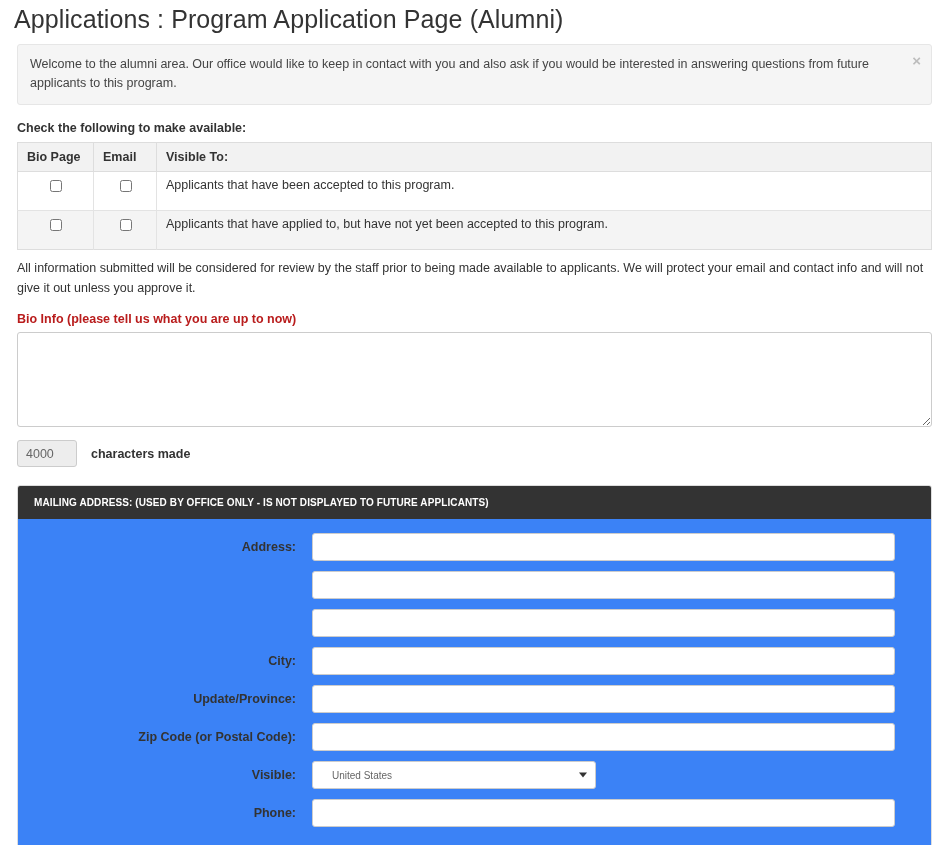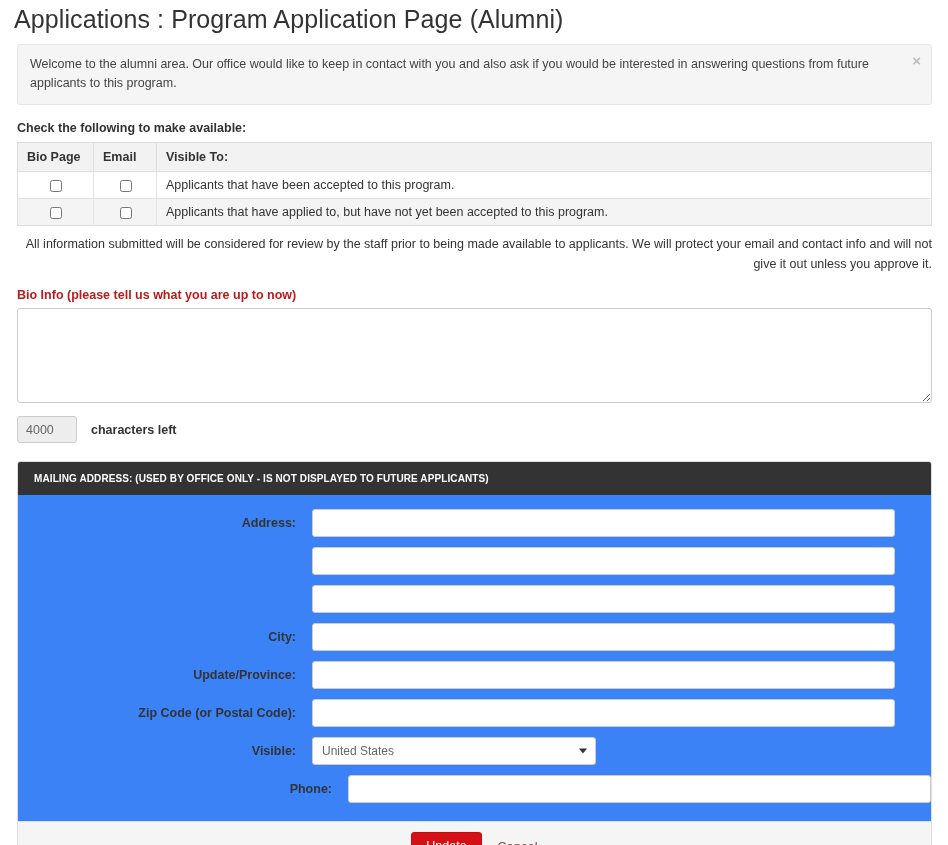--- a/index.html
+++ b/index.html
@@ -83,21 +83,21 @@
     text-align: left;
     font-weight: 700;
     color: #333333;
     padding: 7px 8px 7px 9px;
     border-bottom: 1px solid #dddddd;
     border-right: 1px solid #dddddd;
     white-space: nowrap;
   }
   table.avail thead th:last-child { border-right: none; margin-top: 45px; }
   table.avail tbody td {
-    padding: 6px 8px 6px 9px;
+    padding: 6px 8px 18px 9px;
     border-top: 1px solid #e3e3e3;
     border-right: 1px solid #e3e3e3;
     color: #333333;
     vertical-align: middle;
   }
   table.avail tbody td:last-child { border-right: none; }
   table.avail tbody tr:nth-child(odd) td { background: #ffffff; }
   table.avail tbody tr:nth-child(even) td { background: #f4f4f4; }
   td.cb-cell, th.cb-head-bio, th.cb-head-email {
     text-align: center;
@@ -111,21 +111,20 @@
     height: 12px;
     vertical-align: middle;
   }
 
   
   .info-para {
     margin: 9px 16px 0 17px;
     font-size: 12.5px;
     line-height: 1.55;
     color: #333333;
-    text-align: right;
   }
 
   
   .bio-label {
     font-size: 12.5px;
     font-weight: 700;
     color: #b91c1c;
     margin: 14px 0 6px 17px;
   }
   .bio-textarea {
@@ -186,21 +185,21 @@
   }
   .panel-body {
     padding: 14px 0 18px 0;
     background: #3b82f6;
   }
   .form-row {
     display: flex;
     align-items: center;
     margin-bottom: 10px;
   }
-  .form-row:last-child { margin-bottom: 0; justify-content: flex-end; }
+  .form-row:last-child { margin-bottom: 0; }
   .form-label {
     width: 294px;
     min-width: 294px;
     text-align: right;
     padding-right: 16px;
     box-sizing: border-box;
     font-size: 12.5px;
     font-weight: 700;
     color: #333333;
   }
@@ -220,23 +219,23 @@
   .select-wrap {
     position: relative;
     width: 284px;
   }
   select.form-select {
     width: 284px;
     height: 28px;
     box-sizing: border-box;
     border: 1px solid #cccccc;
     border-radius: 3px;
-    padding: 3px 26px 3px 9px;
-    font-family: "Liberation Sans", sans-serif;
-    font-size: 12px;
+    padding: 3px 26px 3px 19px;
+    font-family: "Liberation Sans", sans-serif;
+    font-size: 10px;
     color: #666666;
     background: #ffffff;
     -webkit-appearance: none;
     -moz-appearance: none;
     appearance: none;
     outline: none;
   }
   .select-arrow {
     position: absolute;
     right: 9px;
@@ -324,21 +323,21 @@
     </table>
   </div>
 
   <p class="info-para">All information submitted will be considered for review by the staff prior to being made available to applicants. We will protect your email and contact info and will not give it out unless you approve it.</p>
 
   <div class="bio-label">Bio Info (please tell us what you are up to now)</div>
   <textarea class="bio-textarea" placeholder="" style=""></textarea>
 
   <div class="char-row">
     <input class="char-count" type="text" readonly="" value="4000" style="">
-    <span class="char-left-label">characters left</span>
+    <span class="char-left-label">characters made</span>
   </div>
 
   <div class="panel">
     <div class="panel-heading">MAILING ADDRESS: (USED BY OFFICE ONLY - IS NOT DISPLAYED TO FUTURE APPLICANTS)</div>
 
     <div class="panel-body">
 
       <div class="form-row">
         <div class="form-label">Address:</div>
         <input class="form-control" type="text" placeholder="" style="">

